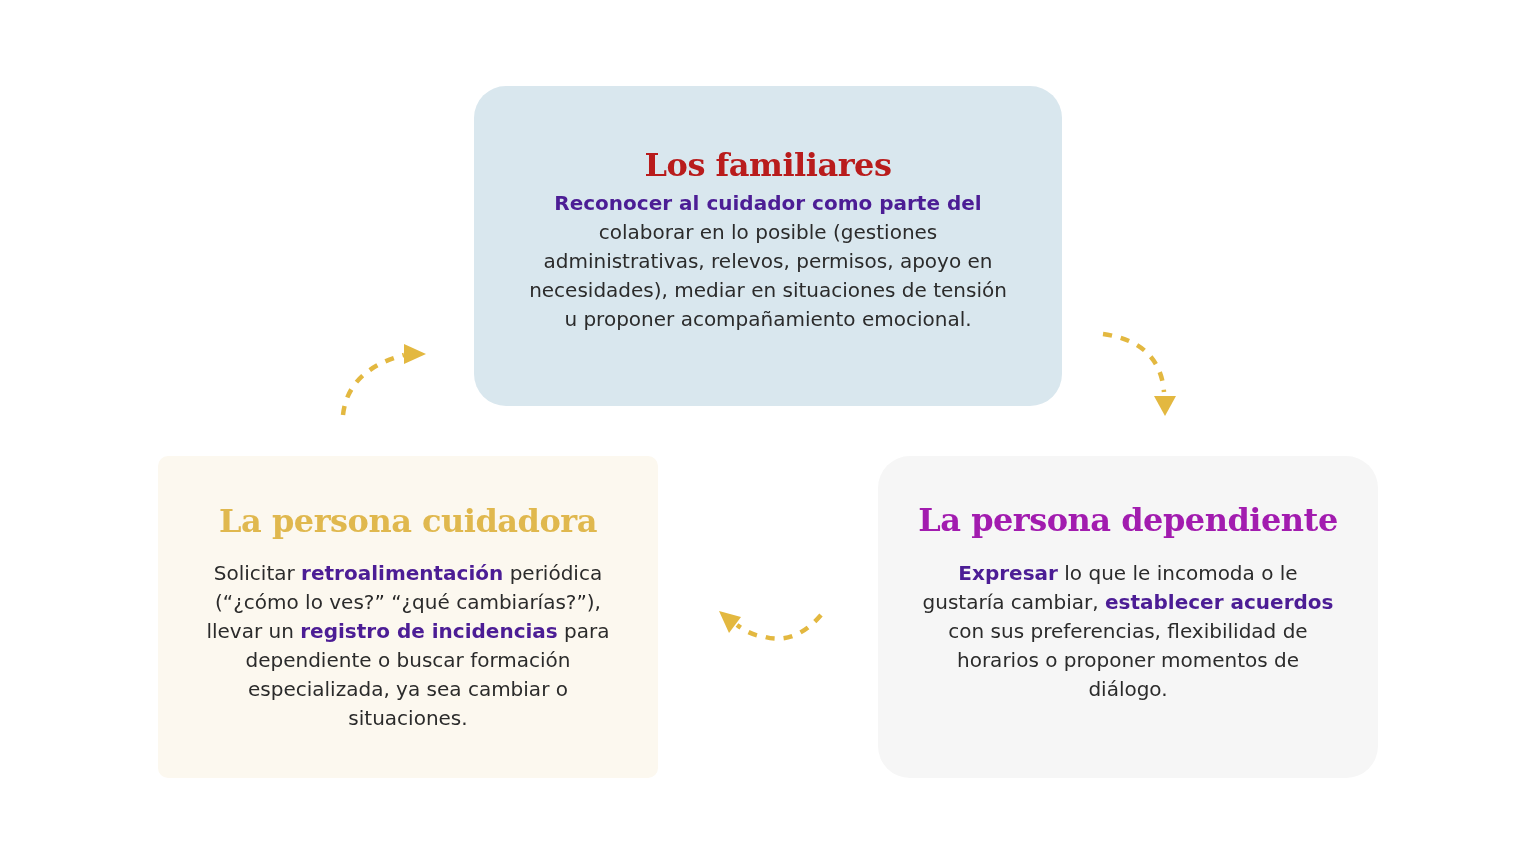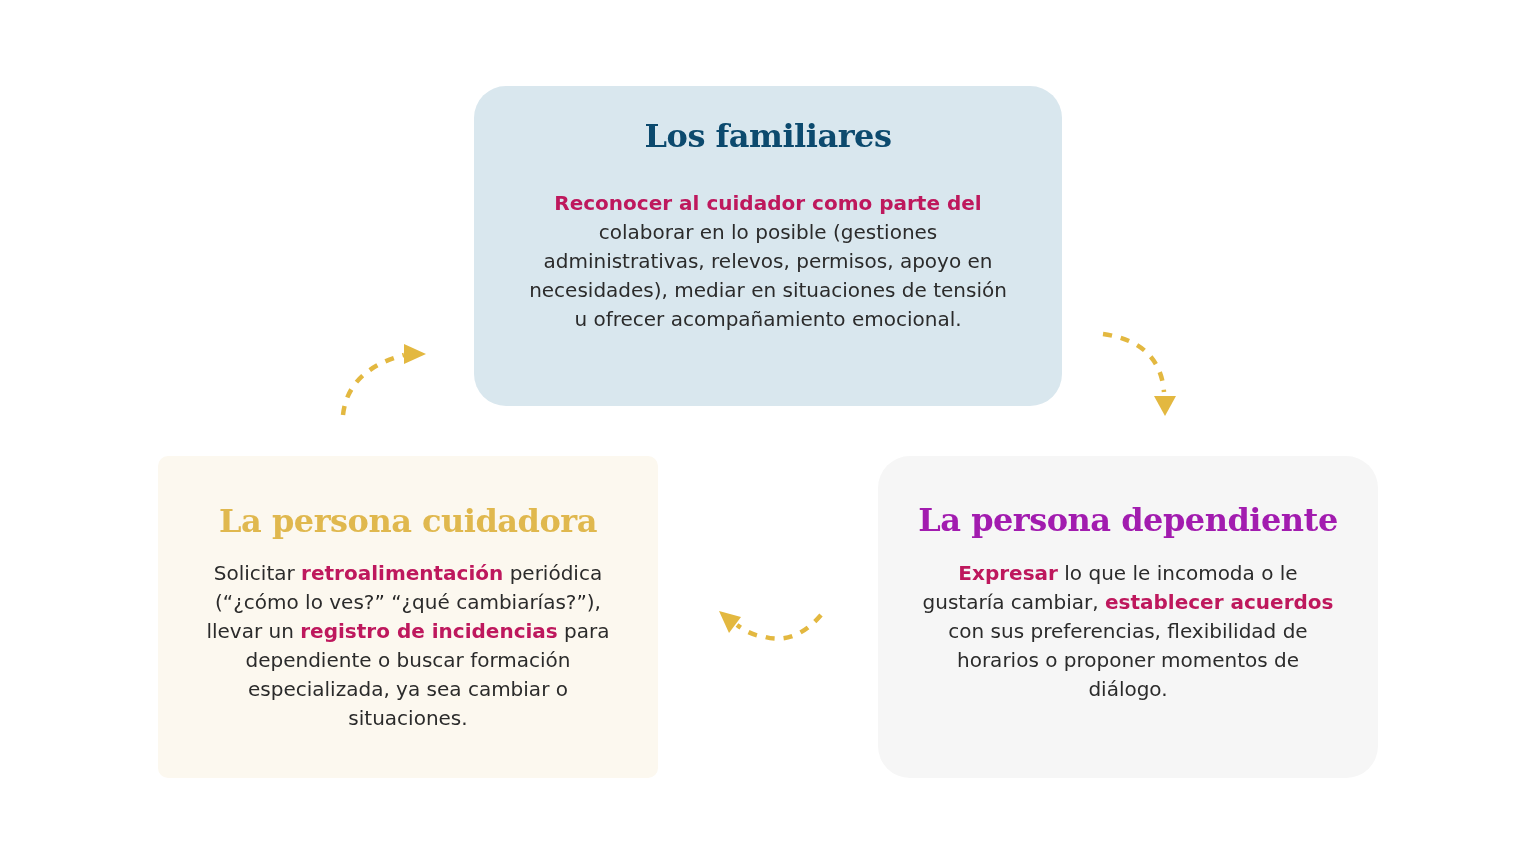--- a/index.html
+++ b/index.html
@@ -2,42 +2,42 @@
 <html><head>
   <meta charset="utf-8">
   <style>
     html, body { margin: 0; padding: 0; background: #ffffff; }
     body { width: 1536px; height: 864px; position: relative; overflow: hidden; font-family: "DejaVu Sans", sans-serif; }
     .card { position: absolute; border-radius: 32px; box-sizing: border-box; text-align: center; }
     .card-top { left: 474px; top: 86px; width: 588px; height: 320px; background: #d9e7ee; }
     .card-left { left: 158px; top: 456px; width: 500px; height: 322px; background: #fcf8ef; border-radius: 10px; }
     .card-right { left: 878px; top: 456px; width: 500px; height: 322px; background: #f6f6f6; }
     .title { font-family: "DejaVu Serif", serif; font-weight: bold; font-size: 32px; letter-spacing: -0.5px; margin: 0; }
-    .card-top .title { position: absolute; left: 0; right: 0; top: 31px; color: #0c4a6e; }
+    .card-top .title { position: absolute; left: 0; right: 0; top: 60px; color: #b91c1c; }
     .card-left .title { position: absolute; left: 0; right: 0; top: 46px; color: #e0b84e; }
     .card-right .title { position: absolute; left: 0; right: 0; top: 45px; color: #a21caf; }
     .body { position: absolute; left: 0; right: 0; font-size: 20px; line-height: 29px; color: #2b2b2b; }
     .card-top .body { top: 103px; padding: 0 40px; }
     .card-left .body { top: 103px; padding: 0 18px; }
     .card-right .body { top: 103px; padding: 0 36px; }
     .line { display: block; white-space: nowrap; }
-    b { color: #be185d; font-weight: bold; }
+    b { color: #4c1d95; font-weight: bold; }
     .arrow { position: absolute; }
   </style>
 </head>
 <body>
 
 <div class="card card-top">
   <h2 class="title">Los familiares</h2>
   <div class="body">
     <span class="line"><b>Reconocer al cuidador como parte del</b><span></span></span>
     <span class="line"><span>colaborar en lo posible (gestiones</span></span>
     <span class="line"><span>administrativas, relevos, permisos, apoyo en</span></span>
     <span class="line"><span>necesidades), mediar en situaciones de tensión</span></span>
-    <span class="line"><span>u ofrecer acompañamiento emocional.</span></span>
+    <span class="line"><span>u proponer acompañamiento emocional.</span></span>
   </div>
 </div>
 
 <div class="card card-left">
   <h2 class="title">La persona cuidadora</h2>
   <div class="body">
     <span class="line"><span>Solicitar </span><b>retroalimentación</b><span> periódica</span></span>
     <span class="line"><span>(“¿cómo lo ves?” “¿qué cambiarías?”),</span></span>
     <span class="line"><span>llevar un </span><b>registro de incidencias</b><span> para</span></span>
     <span class="line"><span>dependiente o buscar formación</span></span>

